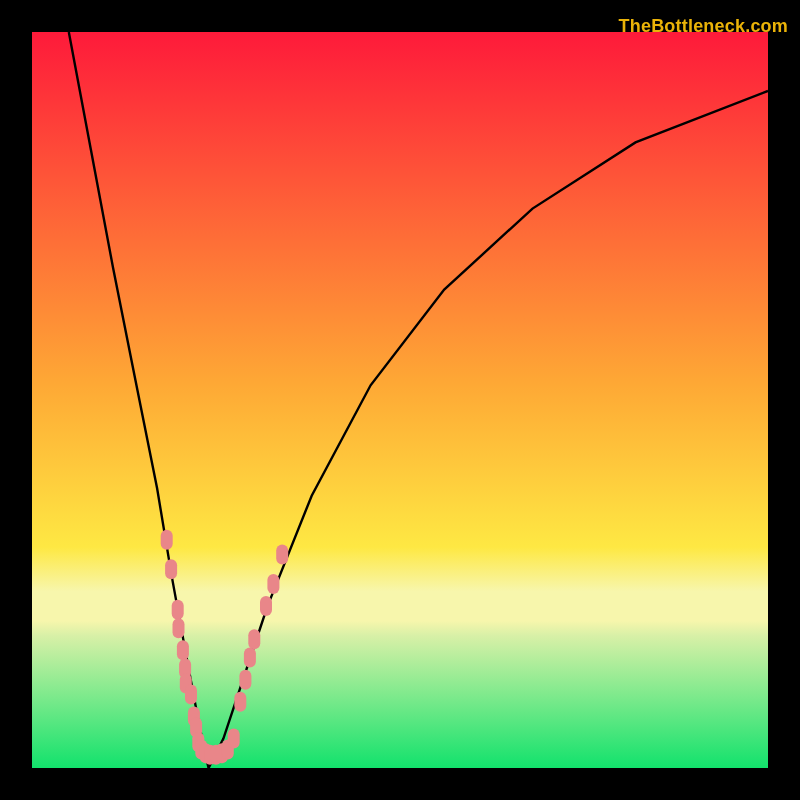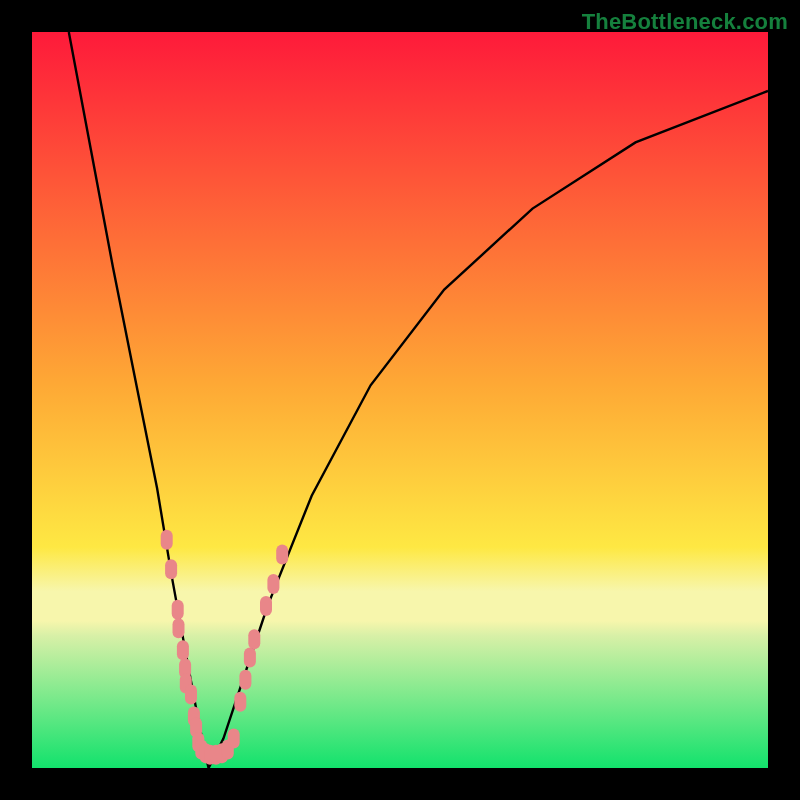--- a/index.html
+++ b/index.html
@@ -12,25 +12,25 @@
     font-family: Arial, Helvetica, sans-serif;
   }
   .frame {
     position: relative;
     width: 800px;
     height: 800px;
     background: #000;
   }
   .watermark {
     position: absolute;
-    top: 9px;
+    top: 16px;
     right: 12px;
-    font-size: 22px;
+    font-size: 18px;
     font-weight: 600;
-    color: #15803d;
+    color: #eab308;
     letter-spacing: 0.2px;
     z-index: 3;
   }
   svg.plot {
     position: absolute;
     top: 0;
     left: 0;
     width: 800px;
     height: 800px;
     display: block;

